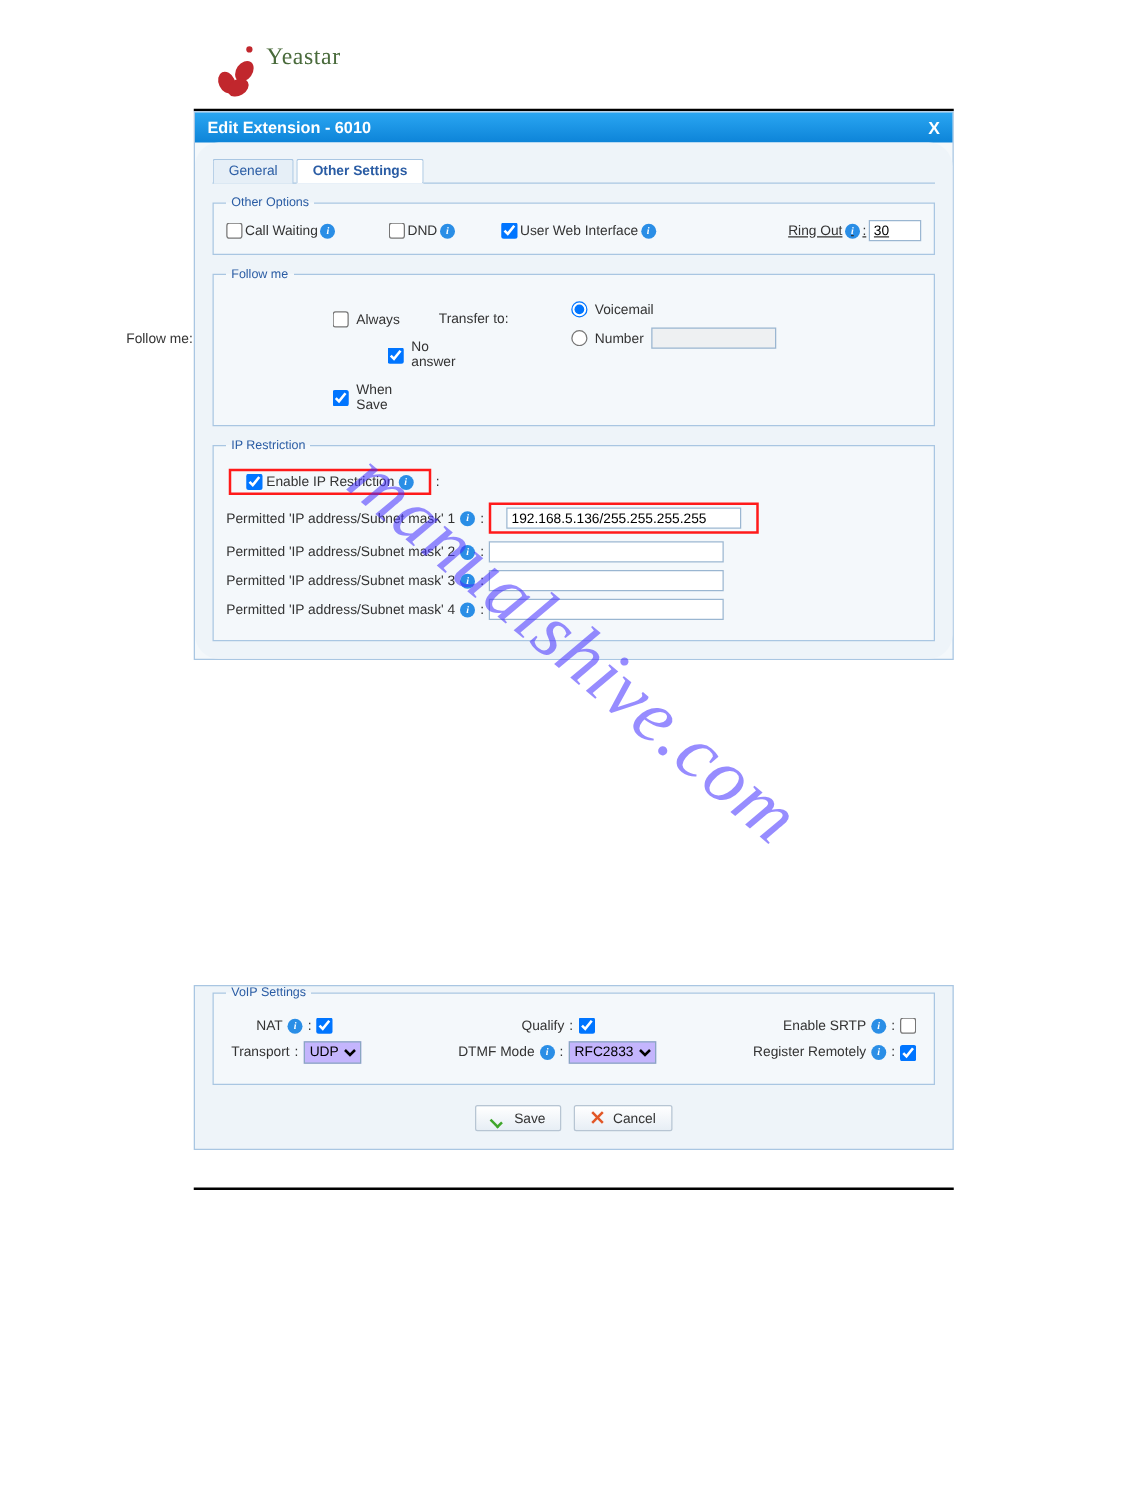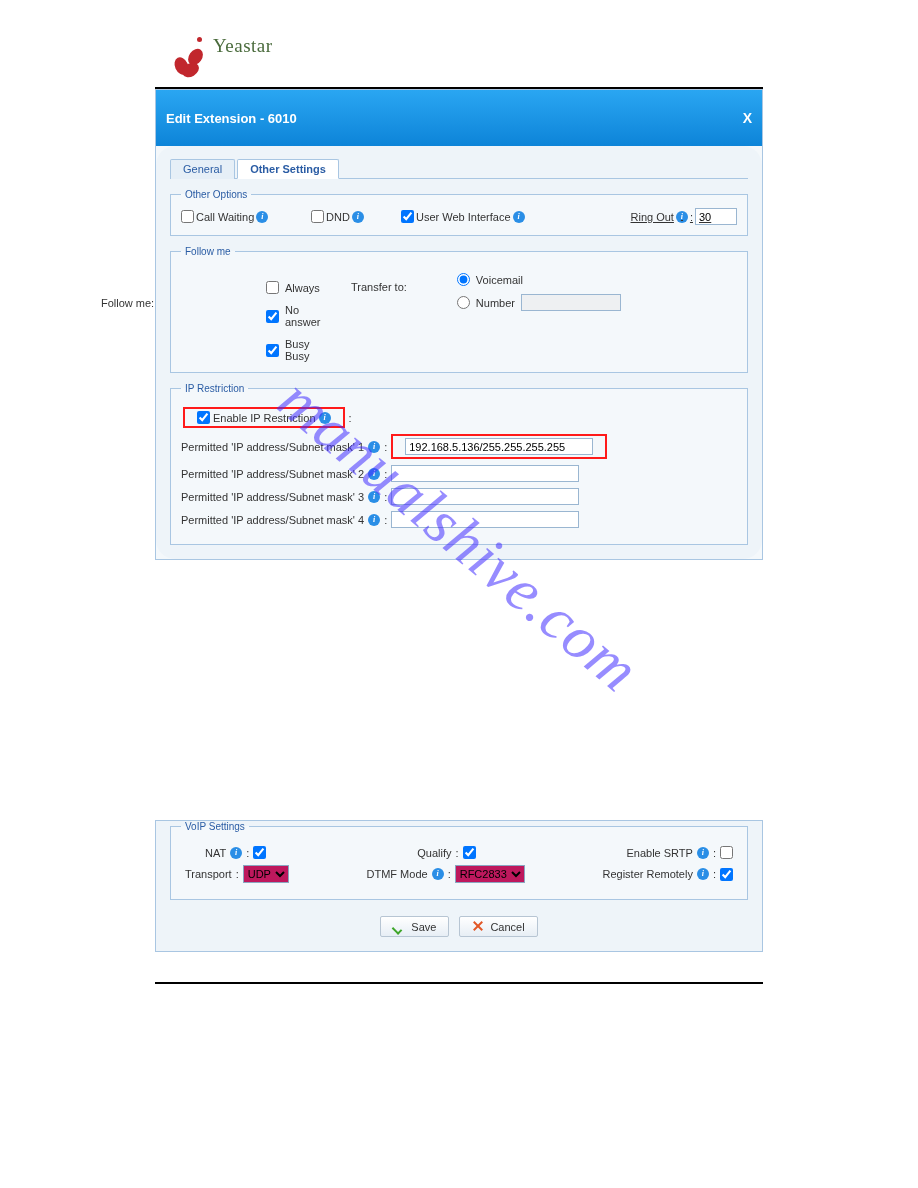--- a/index.html
+++ b/index.html
@@ -9,34 +9,34 @@
   .hr-bottom { border-top: 2px solid #000; margin: 30px 155px 50px 155px; }
   .logo-wrap { margin: 0 0 8px 165px; display: flex; gap: 4px; }
   .logo-mark { width: 44px; height: 44px; position: relative; }
   .petal { position: absolute; width: 13px; height: 18px; background: #c1272d; border-radius: 50% 50% 50% 50%; }
   .p1 { left: 24px; top: 13px; transform: rotate(35deg); }
   .p2 { left: 10px; top: 22px; transform: rotate(-25deg); }
   .p3 { left: 19px; top: 26px; transform: rotate(60deg); }
   .dot { position: absolute; width: 5px; height: 5px; background: #c1272d; border-radius: 50%; left: 32px; top: 2px; }
   .logo-text { font-size: 19px; color: #4a6b3c; font-family: Georgia, serif; margin-bottom: 4px; letter-spacing: 0.5px; }
   .panel { margin: 0 155px; border: 1px solid #a9c6e2; background: #f4f8fb; }
-  .titlebar { background: linear-gradient(#2aa6f2,#0d84d8); color: #fff; font-weight: bold; padding: 20px 10px; font-size: 13px; display: flex; justify-content: space-between; align-items: flex-end; }
+  .titlebar { background: linear-gradient(#2aa6f2,#0d84d8); color: #fff; font-weight: bold; padding: 4px 10px; font-size: 13px; display: flex; justify-content: space-between; align-items: flex-start; }
   .close-x { font-weight: bold; cursor: pointer; font-size: 14px; }
   .panel-body { padding: 12px 14px 14px 14px; background: #eef4f9; border-radius: 19px; }
   .tabs { display: flex; border-bottom: 1px solid #a9c6e2; }
   .tab { padding: 3px 12px; border: 1px solid #a9c6e2; border-bottom: none; background: #e6eff7; color: #2a5ca4; font-size: 11px; margin-right: 2px; border-radius: 2px 2px 0 0; position: relative; top: 1px; }
   .tab.active { background: #fff; font-weight: bold; border-bottom: 1px solid #fff; }
   fieldset { border: 1px solid #a9c6e2; margin-top: 10px; padding: 8px 10px 10px 10px; background: #f4f8fb; }
   legend { color: #2a5ca4; font-size: 10px; padding: 0 4px; }
   .opt-row { display: flex; align-items: center; font-size: 11px; }
   .opt-item { display: flex; align-items: center; gap: 2px; }
   .info { display:inline-block; width:12px; height:12px; border-radius:50%; background:#2a8ee6; color:#fff; font-size:8px; line-height:12px; text-align:center; font-style: italic; font-family: Georgia,serif; font-weight:bold; }
   input[type=text] { border: 1px solid #9ab6d1; padding: 1px 3px; font-size: 11px; height: 17px; }
   input[type=checkbox], input[type=radio] { margin: 0; }
-  select { border: 1px solid #8aa7c1; font-size: 11px; height: 18px; background:#be185d; }
+  select { border: 1px solid #8aa7c1; font-size: 11px; height: 18px; background:#c4b5fd; }
   .followme-grid { display: flex; gap: 30px; align-items:flex-start; margin-top:4px; }
   .fm-col1 { width: 140px; padding-left: 85px; }
   .fm-lbl { position:relative; left:-80px; top:28px; font-size:11px; width:0; white-space:nowrap; }
   .fm-opt { display:flex; align-items:center; gap:6px; font-size:11px; }
   .tt-lbl { font-size:11px; margin-top:12px; }
   .tt-col { display:flex; flex-direction:column; gap:8px; margin-left:20px; margin-top:4px;}
   .iprest-row { display:flex; align-items:center; gap:4px; font-size:11px; margin:5px 0 5px 2px; }
   .hl { border: 2px solid #ff1a1a; padding: 2px 12px; }
   .hl.enable { display:inline-flex; align-items:center; gap:3px; }
   .permit-row { display:flex; align-items:center; gap:4px; font-size:11px; margin:6px 0; }
@@ -110,27 +110,27 @@
       <fieldset>
         <legend>Follow me</legend>
         <div class="followme-grid">
           <div style="position:relative;">
             <div class="fm-lbl">Follow me:</div>
             <div class="fm-col1">
               <div class="fm-opt">
                   <input type="checkbox" style="">
                   <span>Always</span>
                 </div>
-              <div class="fm-opt" style="margin-top:10px;">
+              <div class="fm-opt" style="margin-top:10px;margin-left:44px;">
                   <input type="checkbox" checked="" style="">
                   <span>No answer</span>
                 </div>
               <div class="fm-opt" style="margin-top:10px;">
                   <input type="checkbox" checked="" style="">
-                  <span>Busy Busy</span>
+                  <span>When Save</span>
                 </div>
             </div>
           </div>
           <div class="tt-lbl">Transfer to:</div>
           <div class="tt-col">
             <div class="fm-opt">
                 <input type="radio" name="tt" checked="" style="">
                 <span>Voicemail</span>
               </div>
             <div class="fm-opt">

